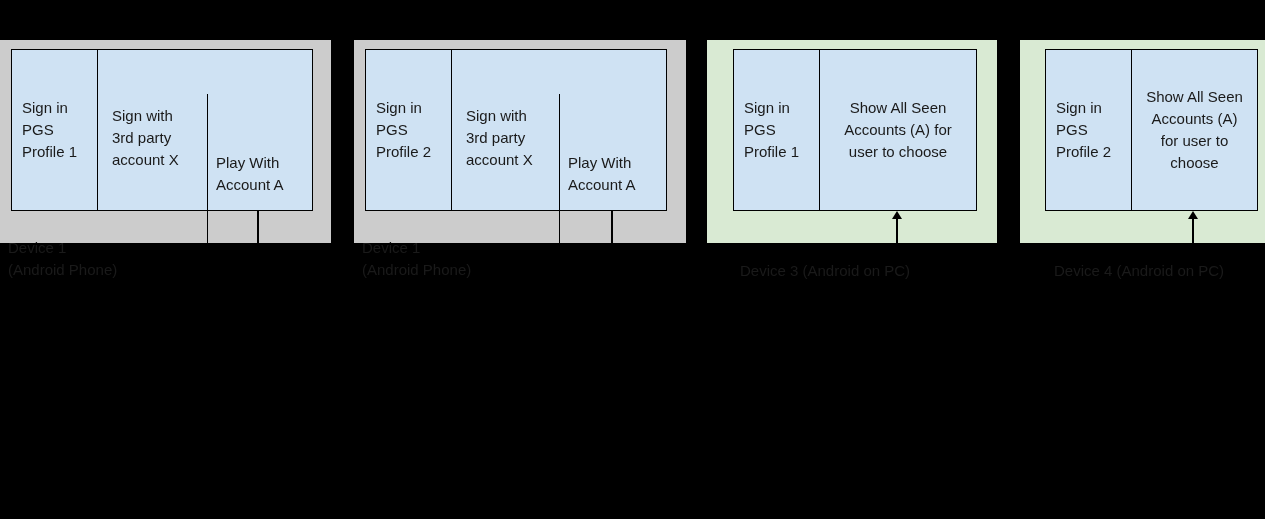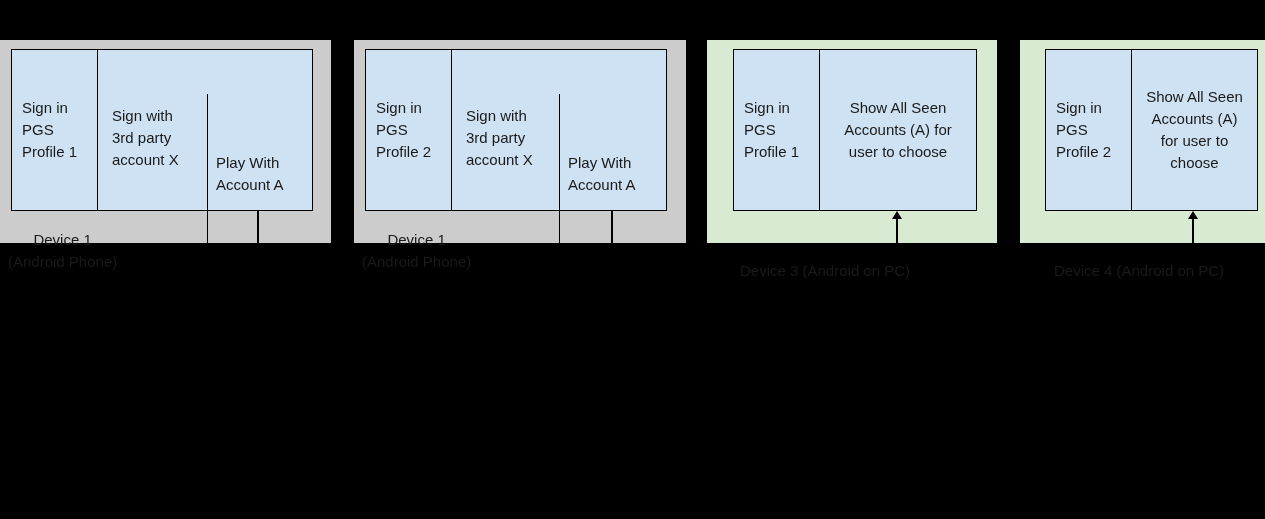--- a/index.html
+++ b/index.html
@@ -53,21 +53,21 @@
     border-bottom:8px solid var(--line-black,#000);
   }
   .up-arrow .shaft{width:2px;height:62px;margin:0 auto;background:var(--line-black,#000);}
   .dev-label{
     position:absolute;
     font-size:15px;line-height:22px;
     color:var(--text-color,#1a1a1a);
     white-space:nowrap;
   }
   .dev-label span{display:block;}
-  .two-line{top:189px;left:8px;text-align:center;}
+  .two-line{top:197px;left:8px;}
   .one-line{top:220px;margin-left:24px;}
 </style>
 </head>
 <body>
 
 <div class="canvas">
 
   <div class="card gray" style="left:0;width:331px">
     <div class="steps" style="left:11px;width:302px">
       <div class="cell left c1">Sign in PGS Profile 1</div>

